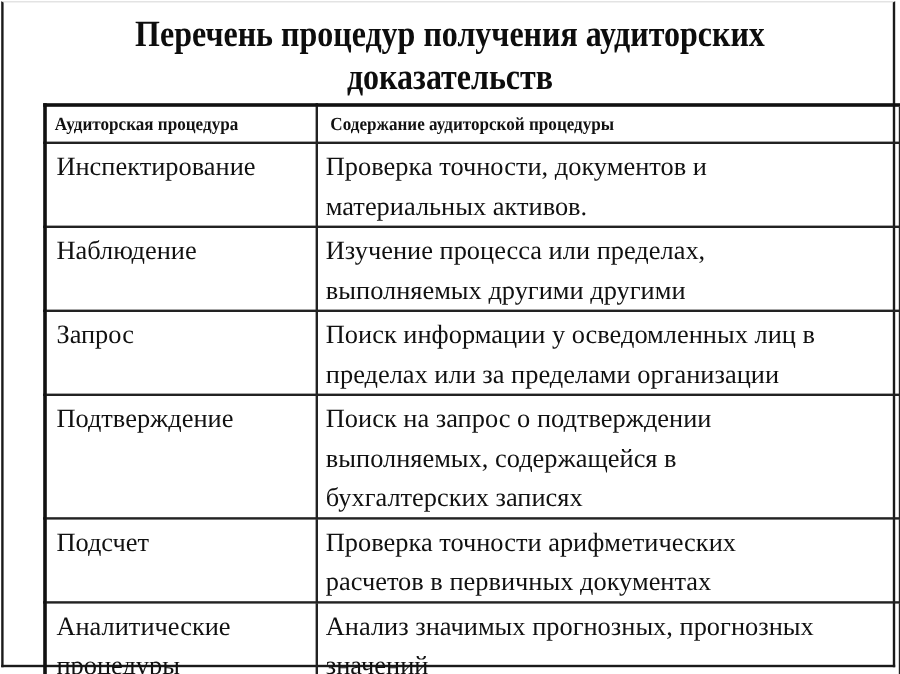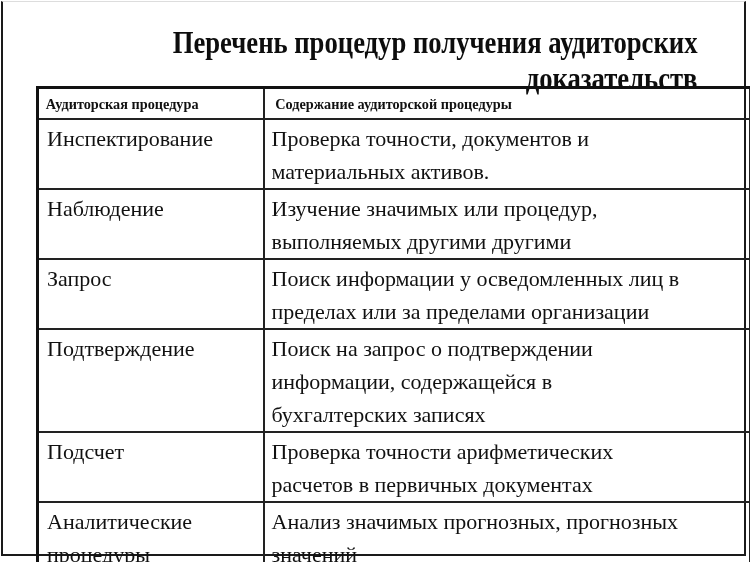--- a/index.html
+++ b/index.html
@@ -23,23 +23,23 @@
       height: 555px;
       border-left: 2px solid #1a1a1a;
       border-right: 2px solid #1a1a1a;
       border-bottom: 2px solid #1a1a1a;
       border-top: 1px solid #dddddd;
       box-sizing: border-box;
     }
     .title {
       position: absolute;
       left: 0;
-      top: 25px;
+      top: 10px;
       width: 750px;
-      text-align: right;
+      text-align: center;
       font-weight: bold;
       font-size: 31px;
       line-height: 36px;
       color: #0d0d0d;
     }
     .title .line {
       display: block;
       transform: scaleX(0.86);
       transform-origin: center;
       white-space: nowrap;
@@ -134,21 +134,21 @@
         </td>
     </tr>
     <tr class="r2">
       <td class="c1">
           <div class="cell">
         <span class="l">Наблюдение</span>
       </div>
         </td>
       <td class="c2">
           <div class="cell">
-        <span class="l">Изучение значимых или процедур,</span>
+        <span class="l">Изучение процесса или пределах,</span>
         <span class="l">выполняемых другими другими</span>
       </div>
         </td>
     </tr>
     <tr class="r3">
       <td class="c1">
           <div class="cell">
         <span class="l">Запрос</span>
       </div>
         </td>
@@ -161,21 +161,21 @@
     </tr>
     <tr class="r4">
       <td class="c1">
           <div class="cell">
         <span class="l">Подтверждение</span>
       </div>
         </td>
       <td class="c2">
           <div class="cell">
         <span class="l">Поиск на запрос о подтверждении</span>
-        <span class="l">информации, содержащейся в</span>
+        <span class="l">выполняемых, содержащейся в</span>
         <span class="l">бухгалтерских записях</span>
       </div>
         </td>
     </tr>
     <tr class="r5">
       <td class="c1">
           <div class="cell">
         <span class="l">Подсчет</span>
       </div>
         </td>

